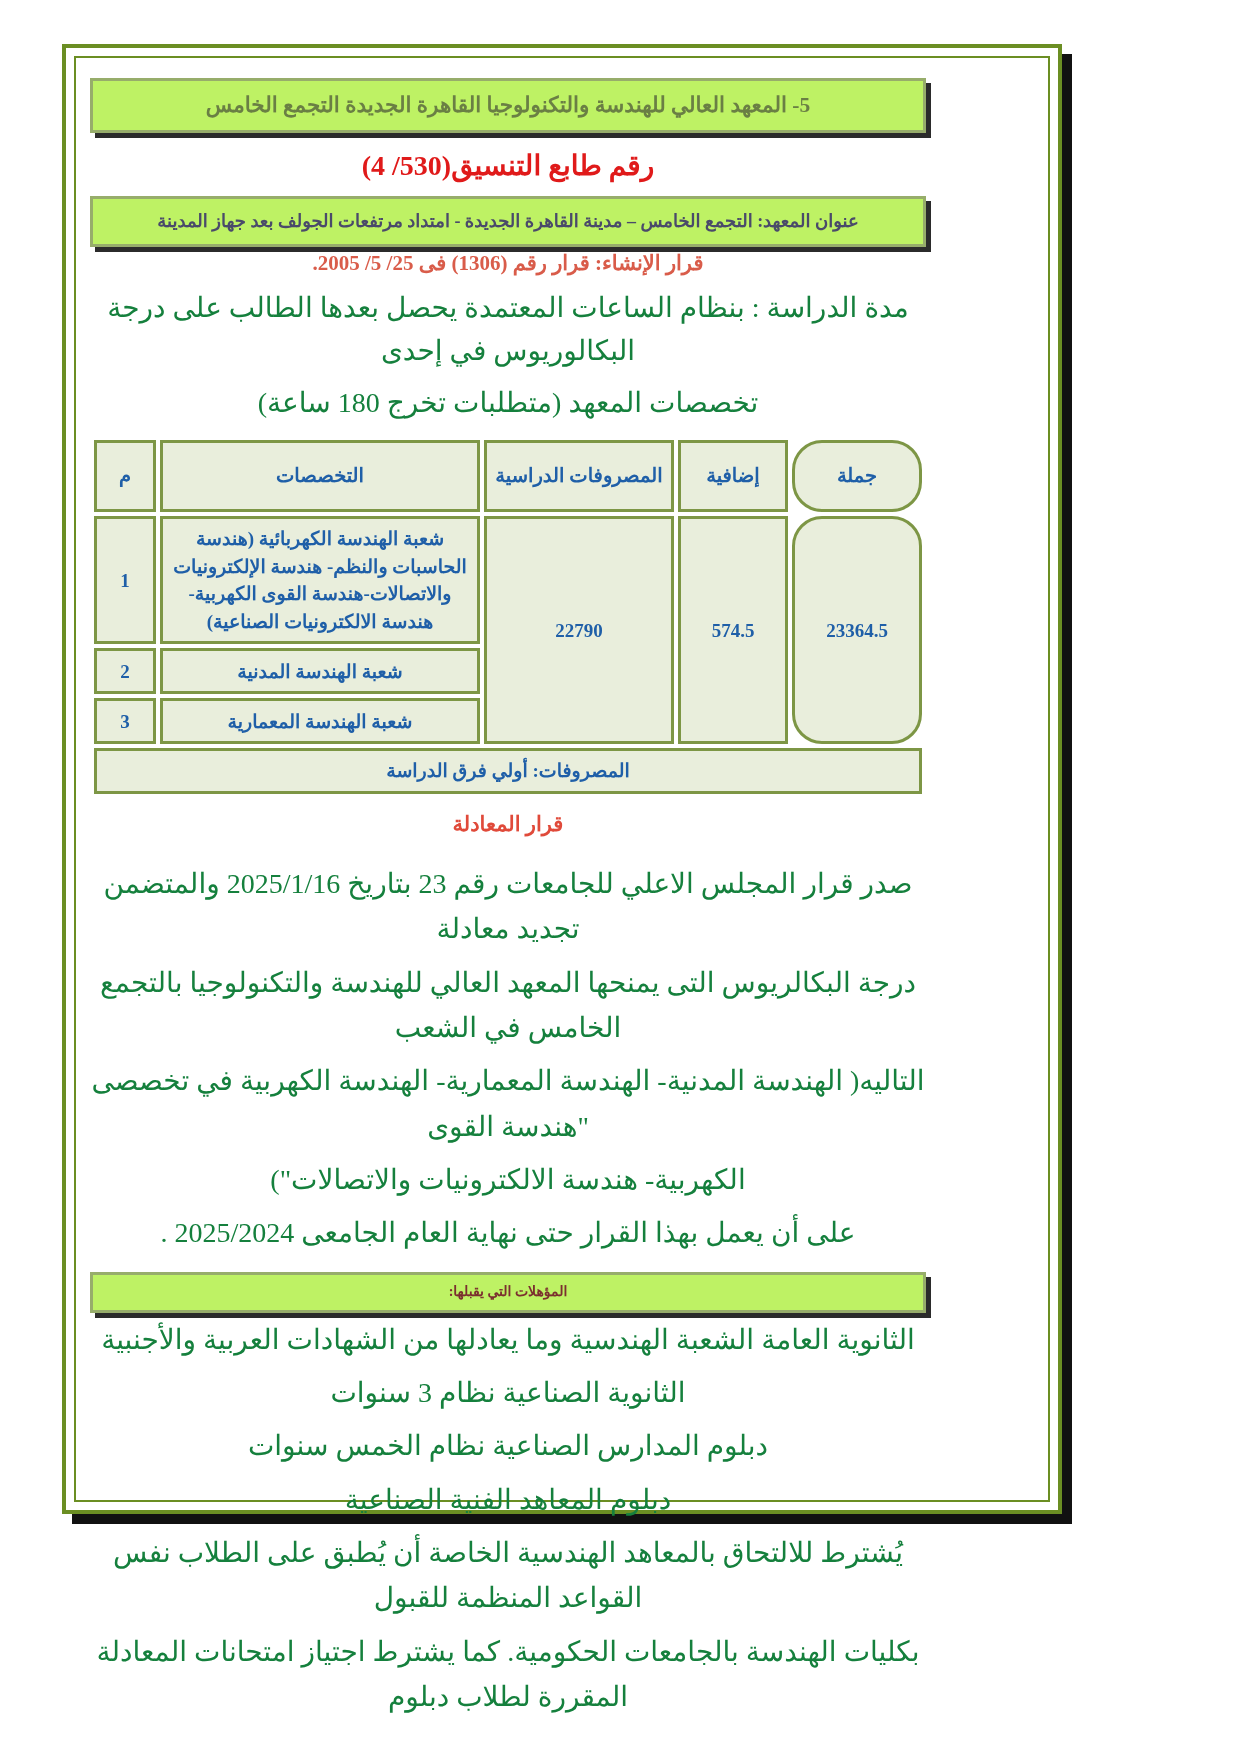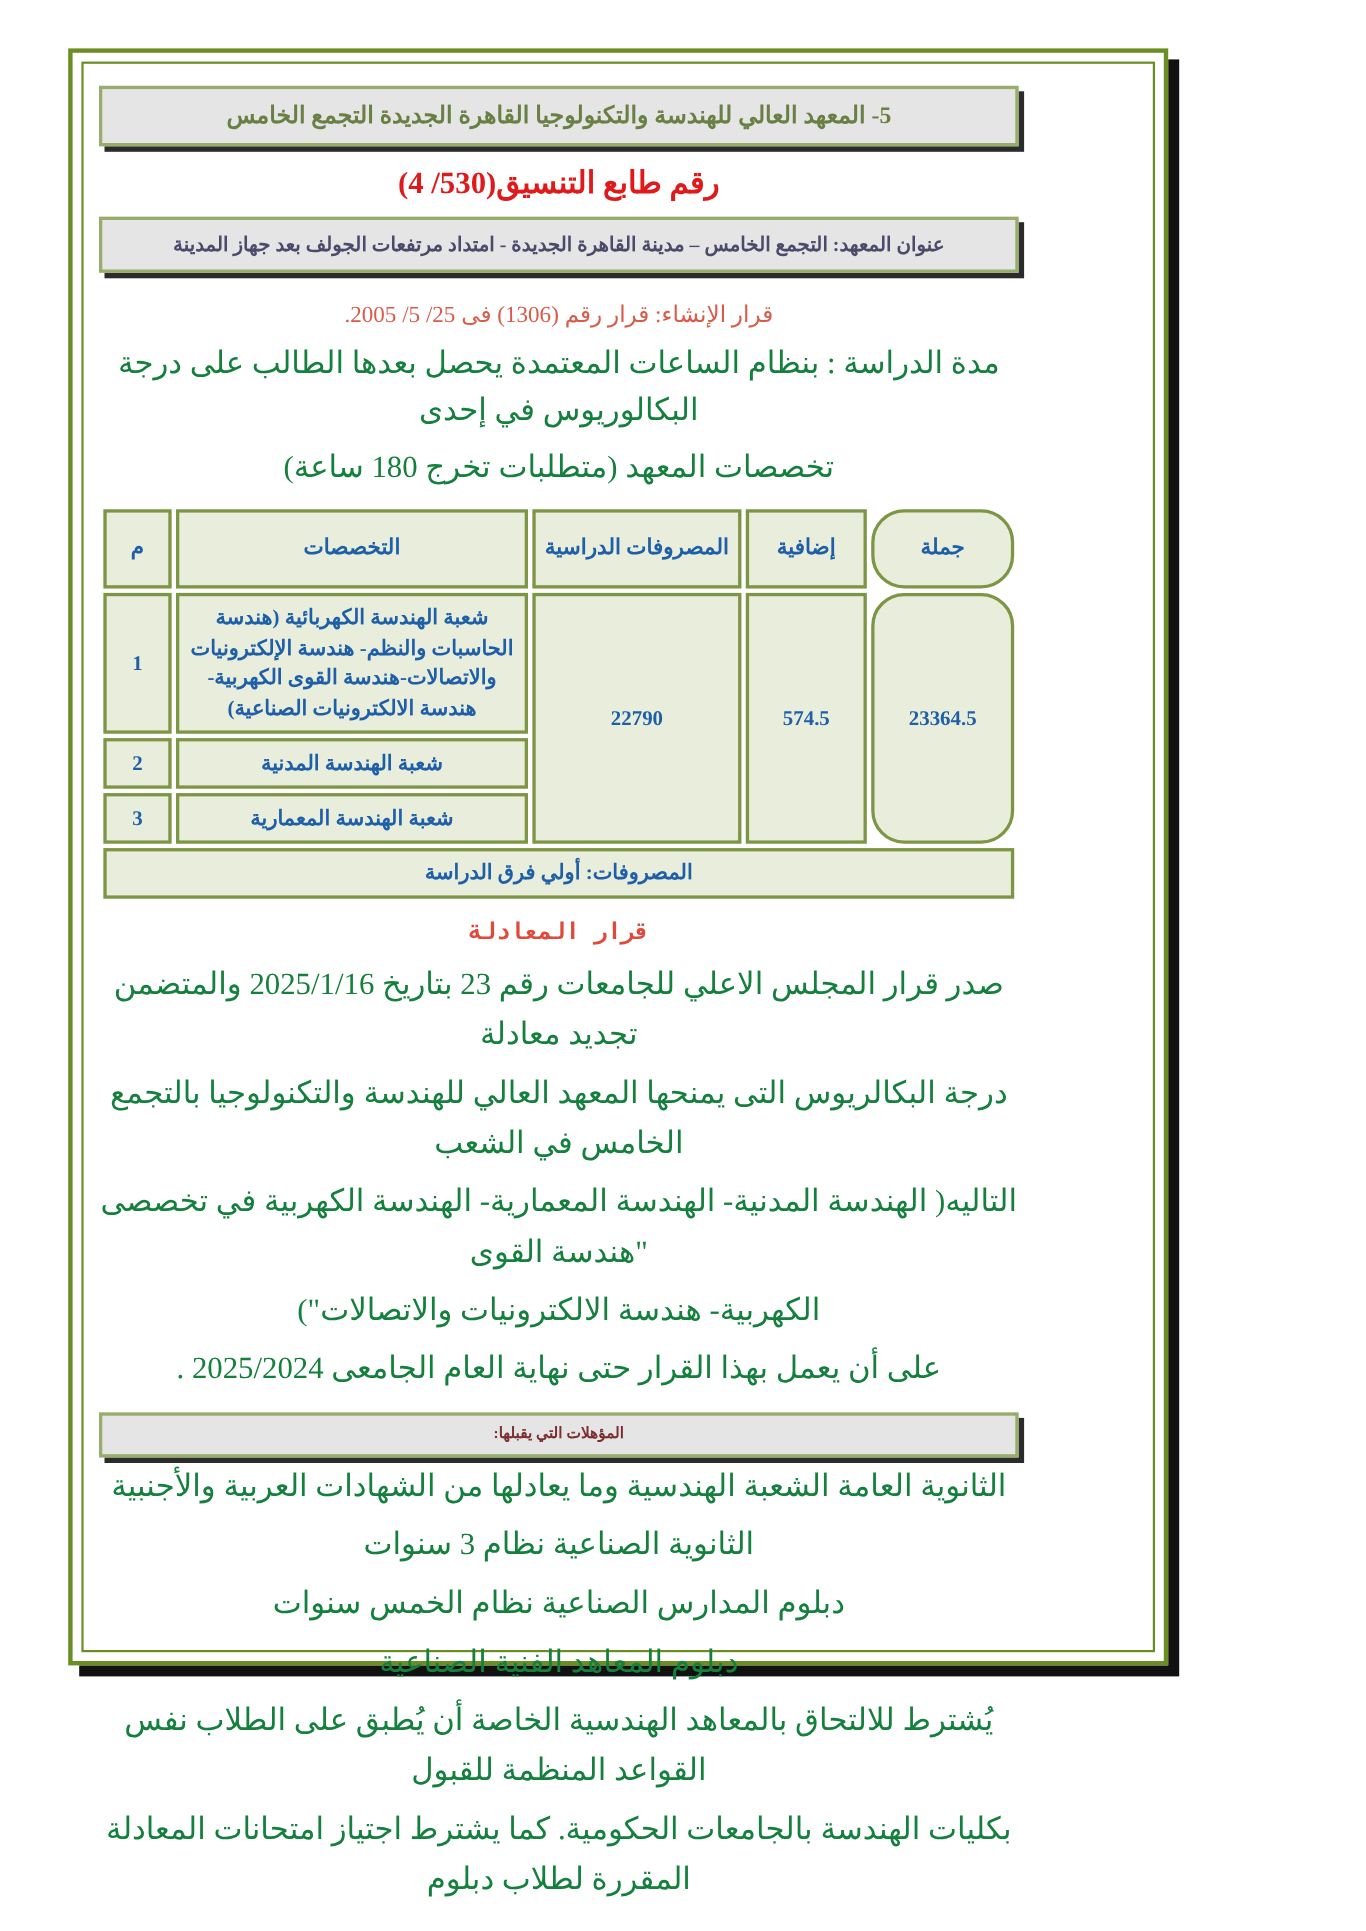--- a/index.html
+++ b/index.html
@@ -34,21 +34,21 @@
   .content{
     position:absolute;
     left:90px; top:78px;
     width:836px;
     box-sizing:border-box;
     text-align:center;
   }
 
   
   .banner{
-    background:#e5e5e5;
+    background:#bef264;
     border:3px solid #97ad6b;
     box-shadow:5px 5px 0 0 #2b2b2b;
     box-sizing:border-box;
     color:#5c6b3a;
     font-size:21px;
     font-weight:bold;
     padding:9px 14px;
     line-height:1.35;
     text-align:center;
   }
@@ -74,29 +74,28 @@
   .red-head{
     color:#e01a1a;
     font-size:28px;
     font-weight:bold;
     margin:16px 0 14px 0;
     letter-spacing:0;
   }
   .red-line{
     color:#d95c4a;
     font-size:21px;
-    font-weight:normal;
-    margin:26px 0 10px 0;
+    font-weight:bold;
+    margin:4px 0 10px 0;
   }
   .red-sub{
     color:#e04a3a;
     font-size:21px;
     font-weight:bold;
-    margin:14px 0 12px 0;
-    font-family:Liberation Mono, monospace;
+    margin:14px 0 24px 0;
   }
 
   .para{
     font-size:28px;
     color:#15803d;
     line-height:1.55;
     text-align:center;
     margin:4px 0 8px 0;
   }
   .para.lines{

